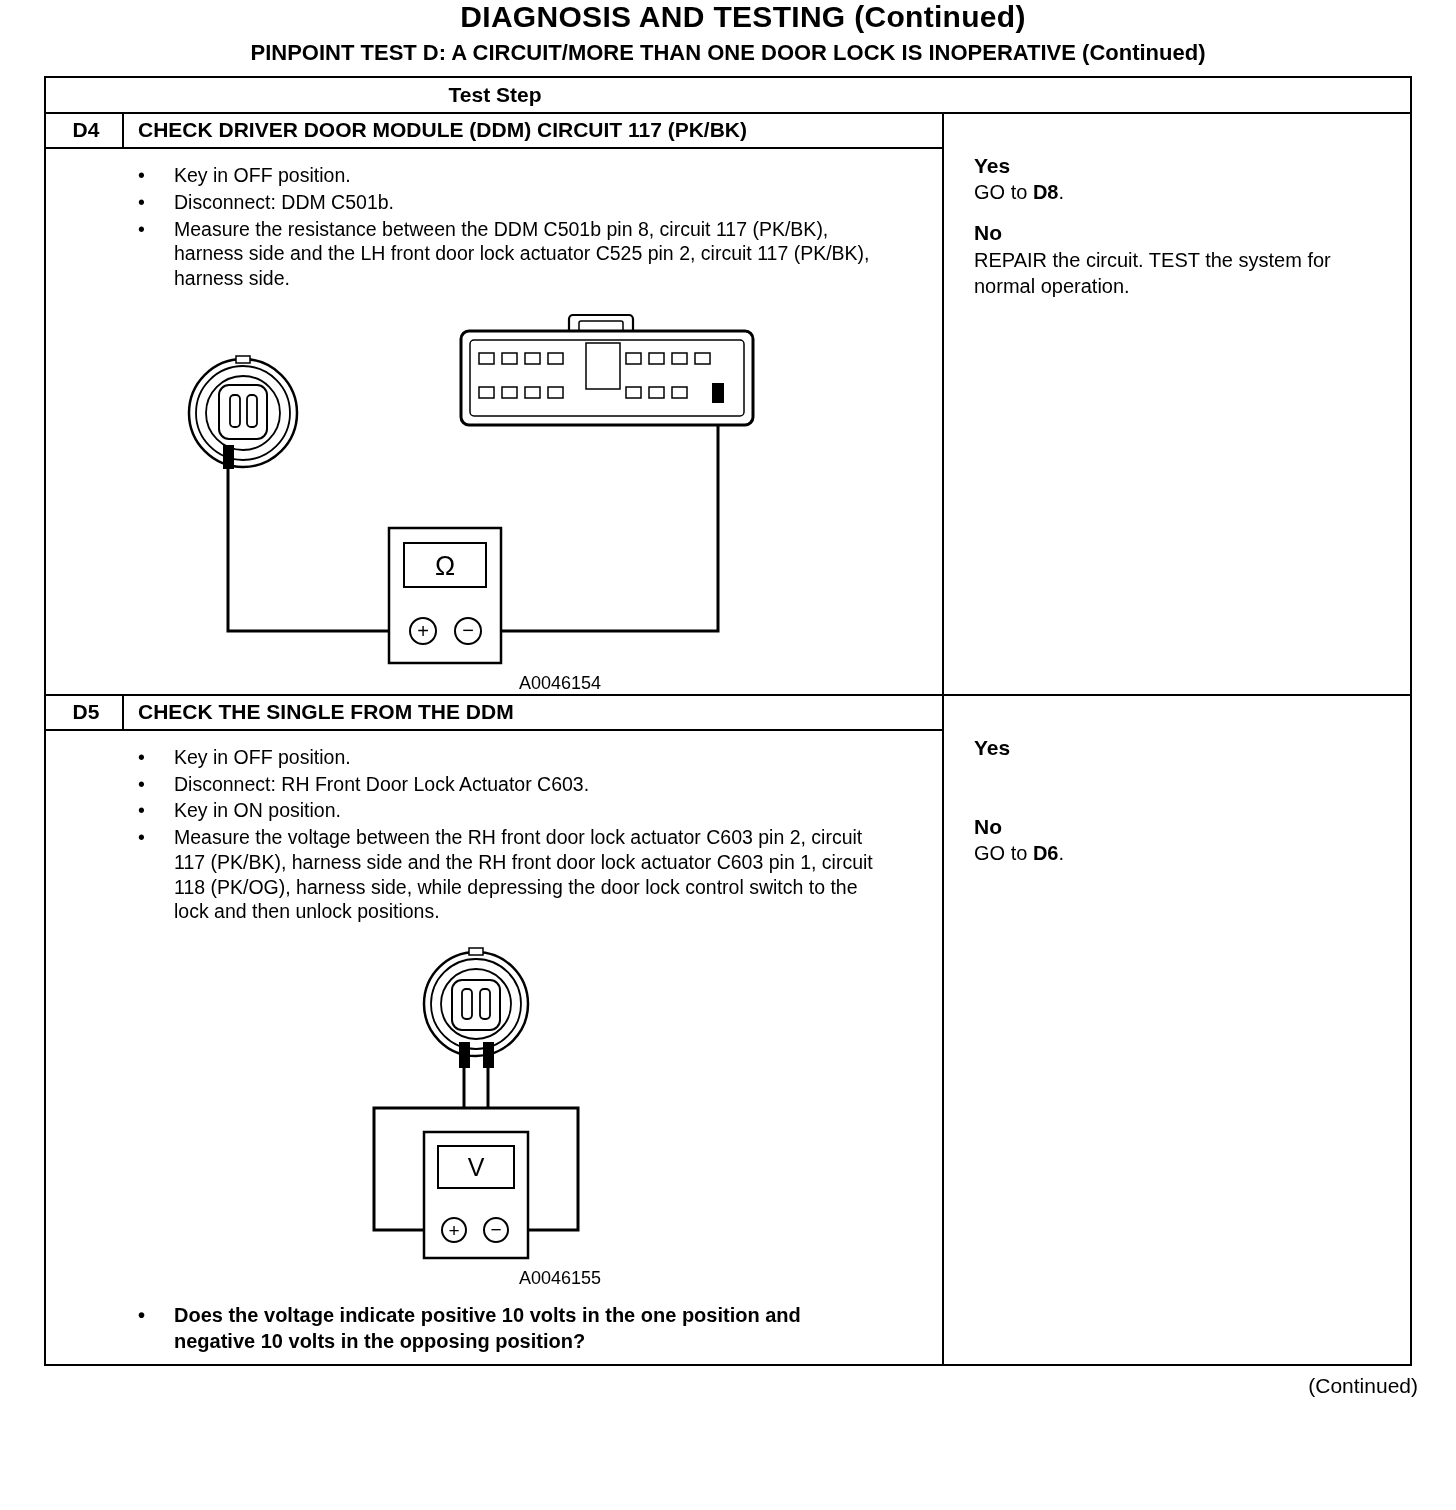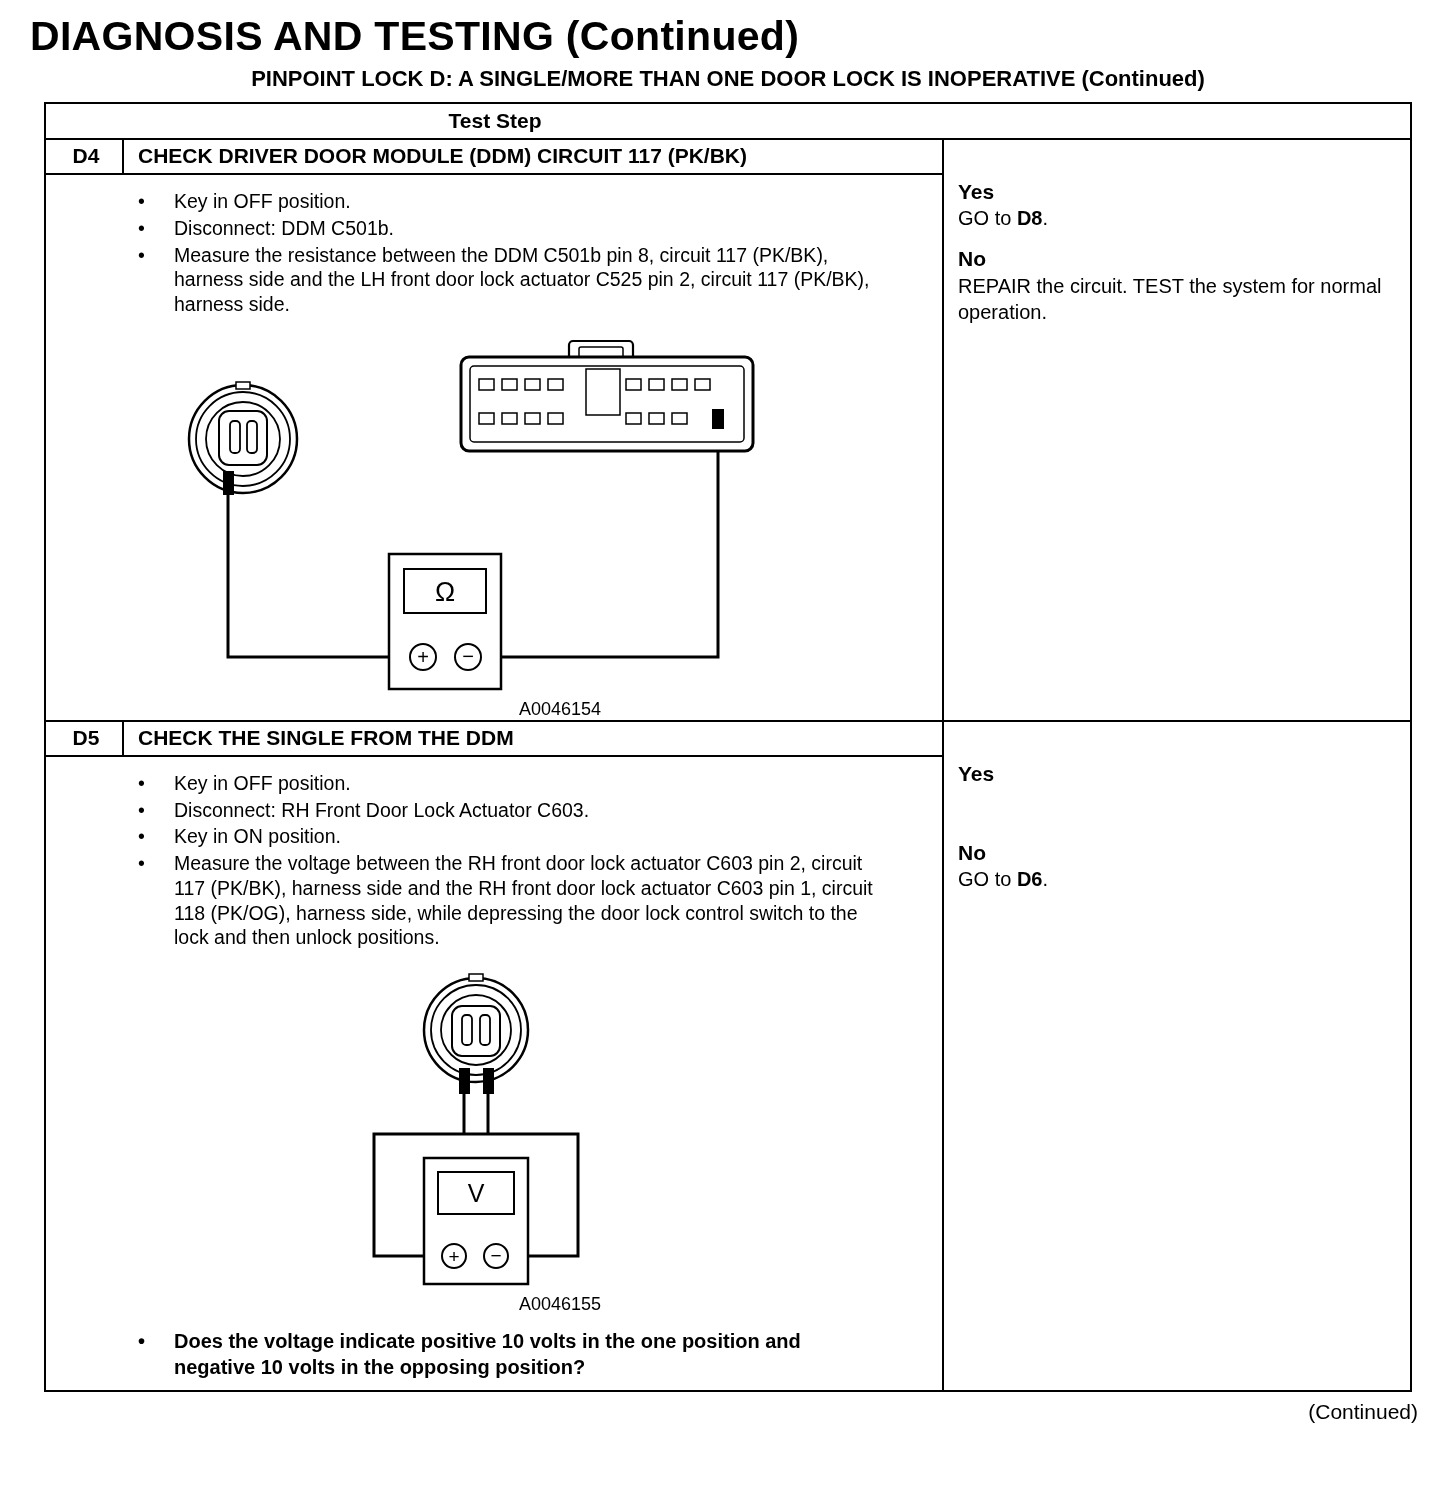--- a/index.html
+++ b/index.html
@@ -5,24 +5,25 @@
   * { box-sizing: border-box; }
   html, body {
     margin: 0; padding: 0;
     background: #fff;
     color: #000;
     font-family: "Liberation Sans", "DejaVu Sans", sans-serif;
   }
   body { width: 1456px; min-height: 1510px; position: relative; }
 
   .page-title {
-    font-size: 41px;
-    font-weight: bold;
-    margin: 13px 0 2px 30px;
+    font-size: 30px;
+    font-weight: bold;
+    margin: 0 0 2px 30px;
     letter-spacing: 0.3px;
+    text-align: center;
   }
   .subtitle {
     font-size: 22px;
     font-weight: bold;
     text-align: center;
     margin: 6px 0 10px 0;
   }
 
   .doc-table {
     margin: 0 44px;
@@ -86,21 +87,21 @@
     font-weight: bold;
     margin: 14px 0 10px 0;
     padding: 0 30px 0 92px;
     line-height: 1.28;
   }
   .question .dot { flex: 0 0 36px; }
   .question .dot::before { content: "\2022"; }
   .question .txt { flex: 1 1 auto; max-width: 680px; }
 
   .result-cell {
-    padding: 38px 18px 10px 14px;
+    padding: 38px 18px 10px 30px;
     font-size: 20px;
     line-height: 1.3;
   }
   .res-label {
     font-weight: bold;
     font-size: 21px;
     margin: 0;
   }
   .res-text { margin: 0 0 14px 0; max-width: 470px; }
   .res-gap { height: 52px; }
@@ -115,21 +116,21 @@
   svg .stroke { fill: none; stroke: #000; }
   svg text { font-family: "Liberation Sans", "DejaVu Sans", sans-serif; }
 
   .svg-d4 { display: block; margin-left: 115px; }
   .svg-d5 { display: block; margin-left: 280px; }
 </style>
 </head>
 <body>
 
 <h1 class="page-title">DIAGNOSIS AND TESTING (Continued)</h1>
-<h2 class="subtitle">PINPOINT LOCK D: A SINGLE/MORE THAN ONE DOOR LOCK IS INOPERATIVE (Continued)</h2>
+<h2 class="subtitle">PINPOINT TEST D: A CIRCUIT/MORE THAN ONE DOOR LOCK IS INOPERATIVE (Continued)</h2>
 
 <div class="doc-table">
 
   <div class="thead grid-2">
     <div class="hcell">Test Step</div>
   </div>
 
   <div class="trow grid-2">
     <div class="left-cell">
 

